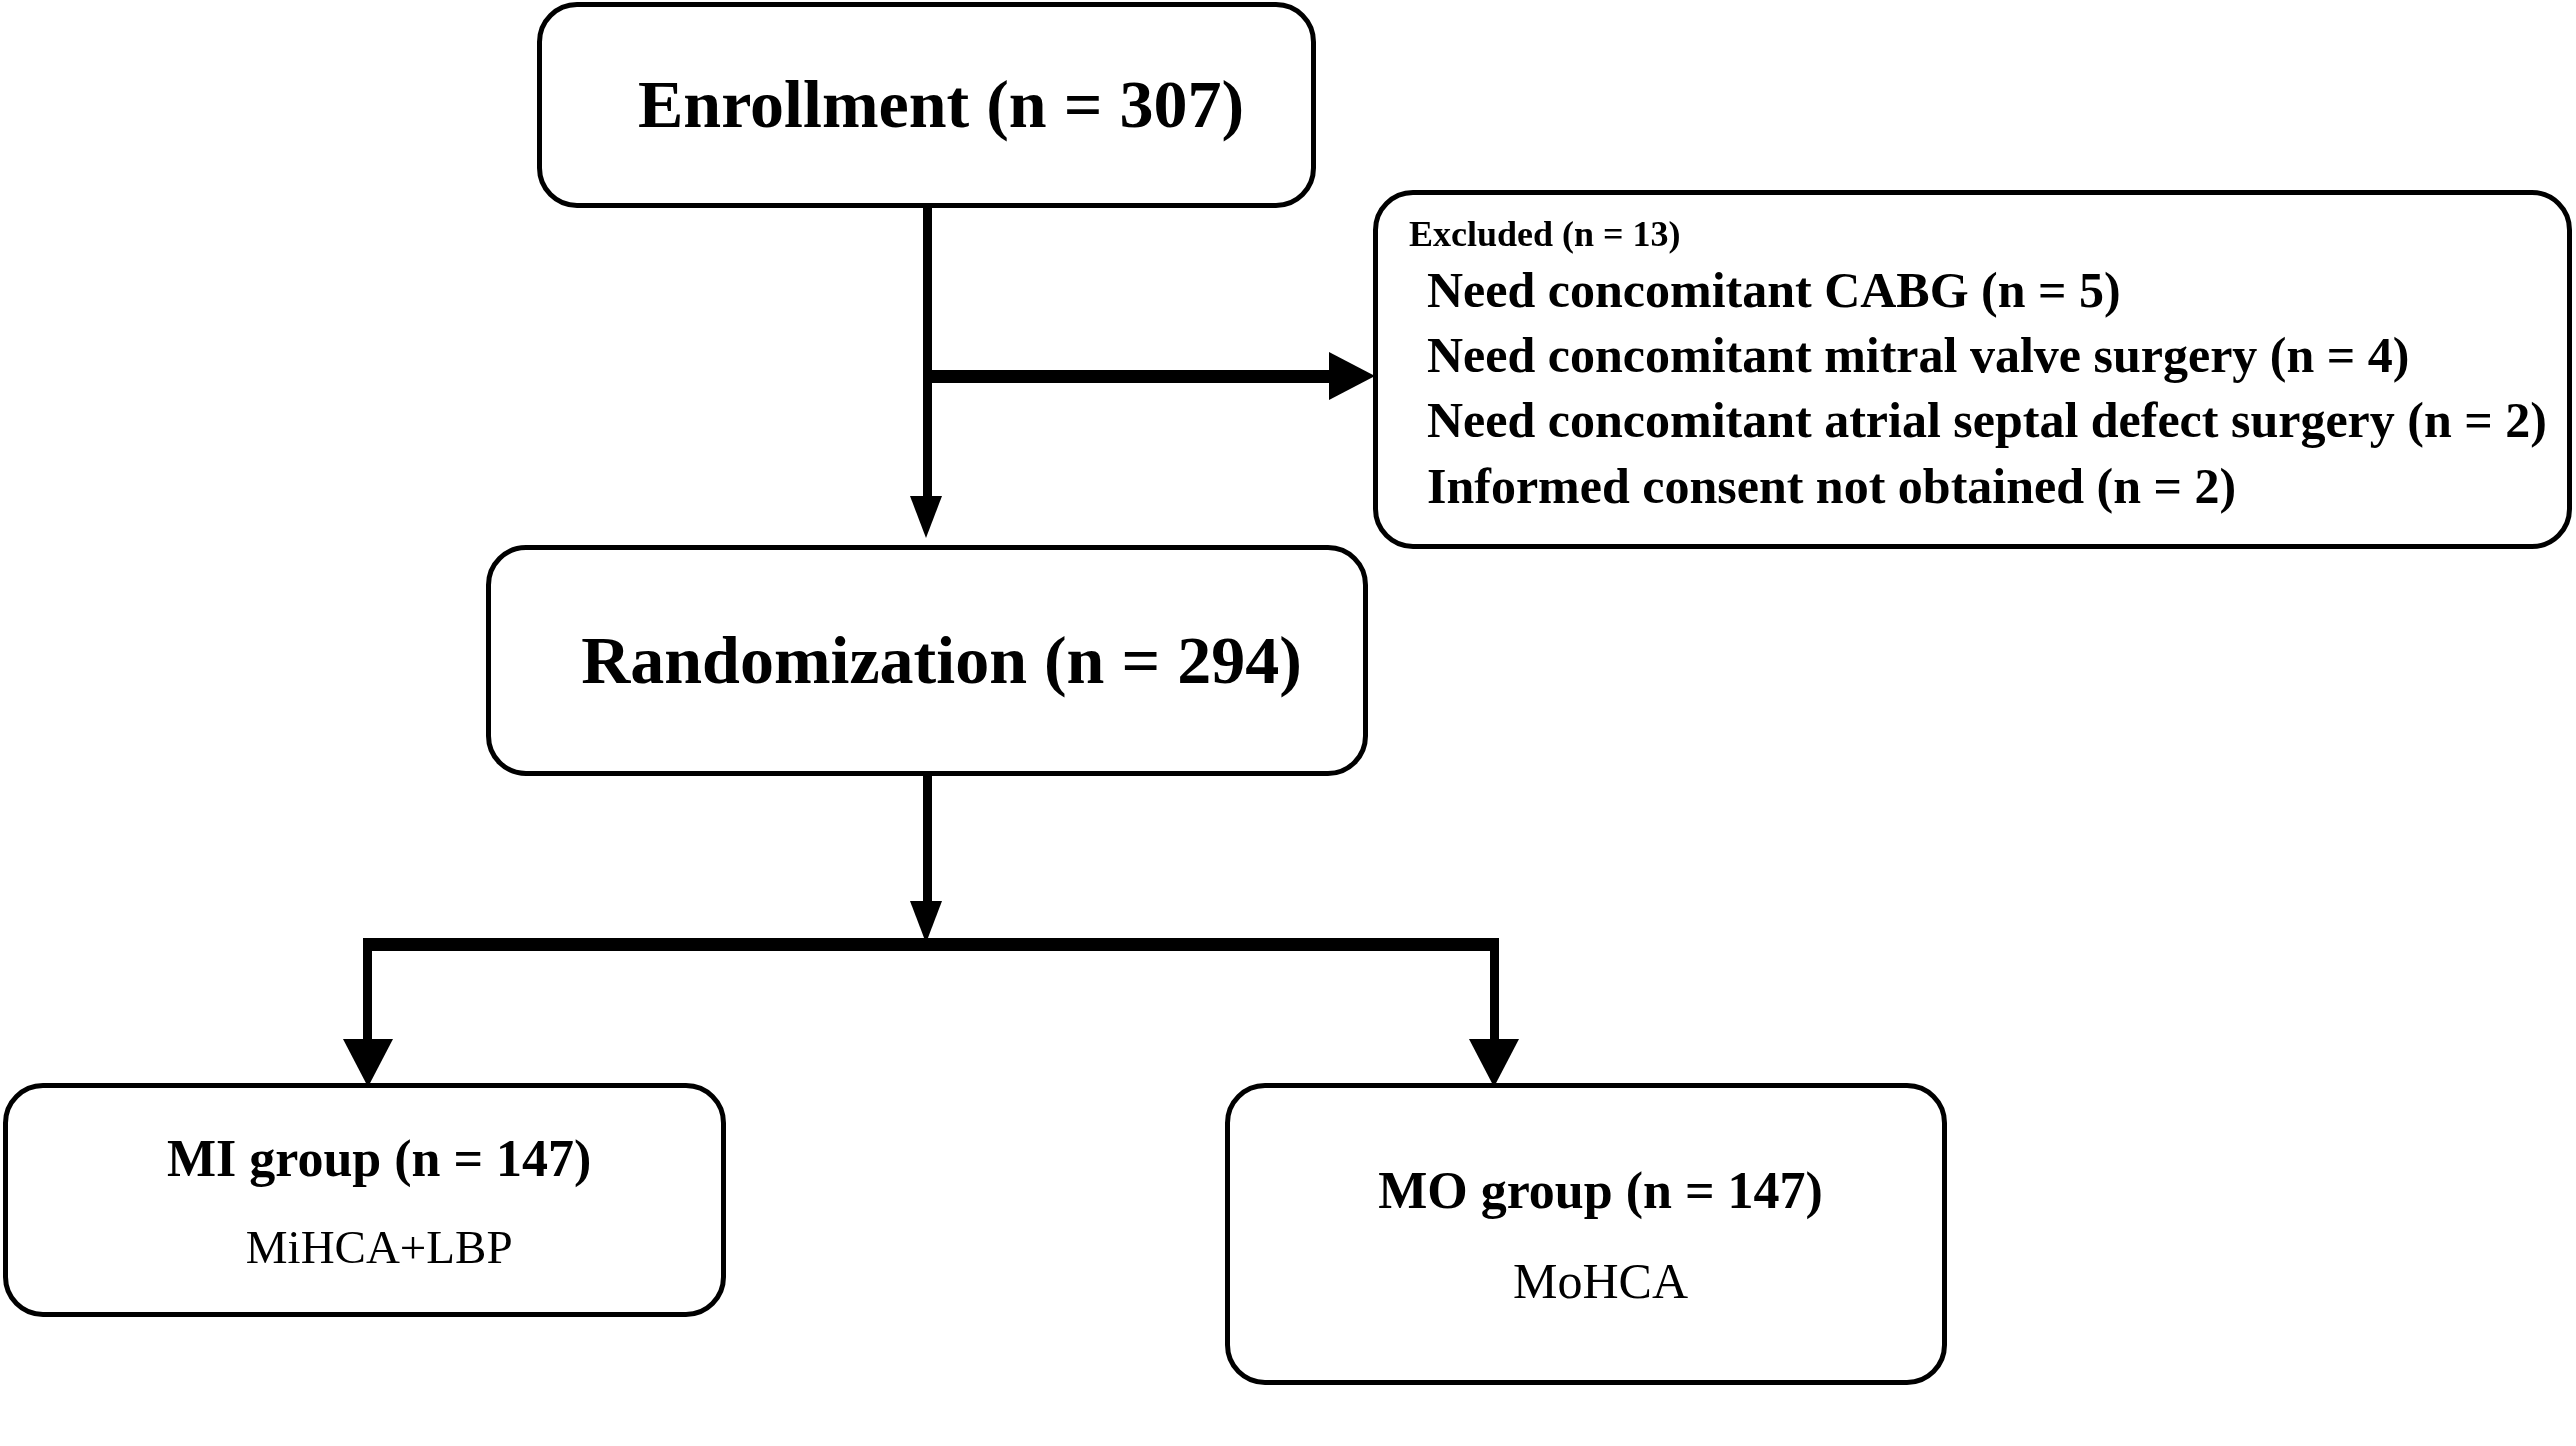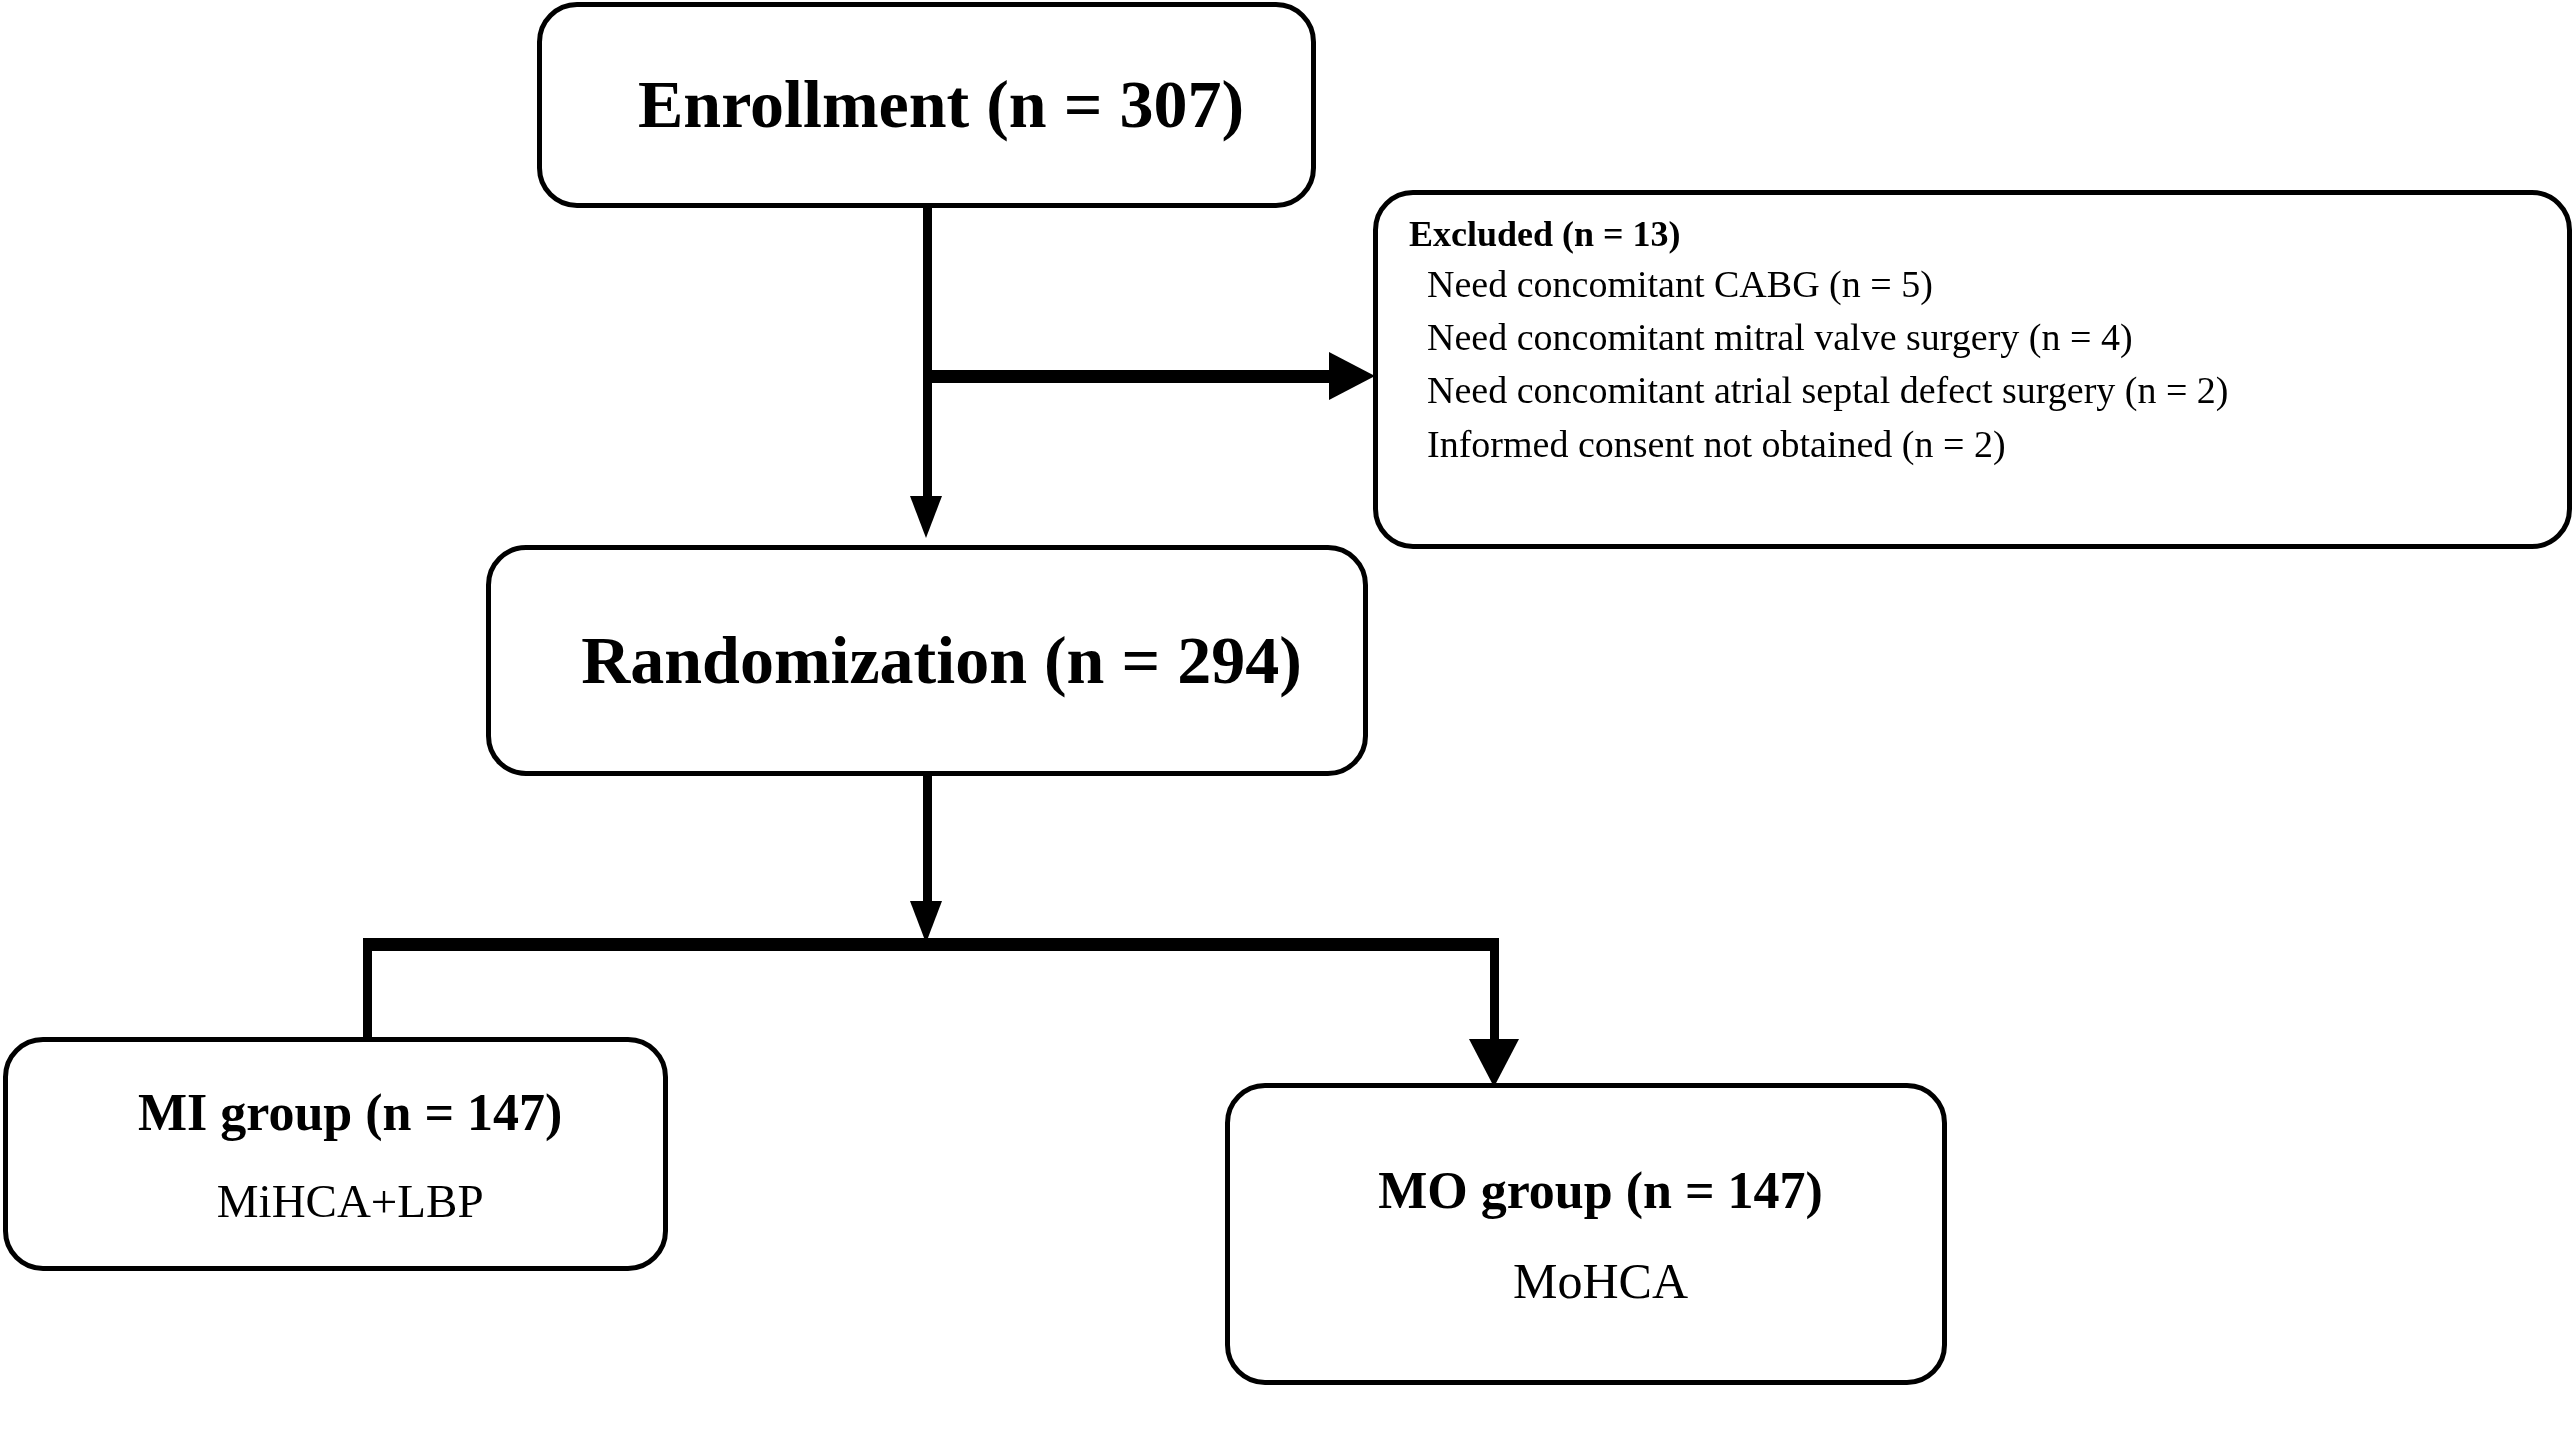--- a/index.html
+++ b/index.html
@@ -62,42 +62,42 @@
     padding: 21px 0 0 31px;
   }
   #excluded-box .ex-head {
     font-size: 36px;
     font-weight: bold;
     line-height: 1.0;
     margin-bottom: 12.7px;
     white-space: nowrap;
   }
   #excluded-box .ex-item {
-    font-size: 38px;
-    font-weight: normal;
+    font-size: 50px;
+    font-weight: bold;
     line-height: 1.0;
     margin: 0 0 15.3px 18px;
     white-space: nowrap;
   }
   #excluded-box .ex-item:last-child { margin-bottom: 0; }
 
   
   #randomization-box {
     left: 486px;
     top: 545px;
     width: 882px;
     height: 231px;
   }
   #randomization-box .title-line { font-size: 68px; }
 
   
   #mi-box {
     left: 3.2px;
-    top: 1037px;
-    width: 665px;
+    top: 1083px;
+    width: 723px;
     height: 234px;
   }
   #mi-box .title-line { font-size: 52px; margin-top: 3.8px; }
   #mi-box .sub-line { font-size: 47px; margin-top: 36px; }
 
   
   #mo-box {
     left: 1225px;
     top: 1083px;
     width: 722px;

